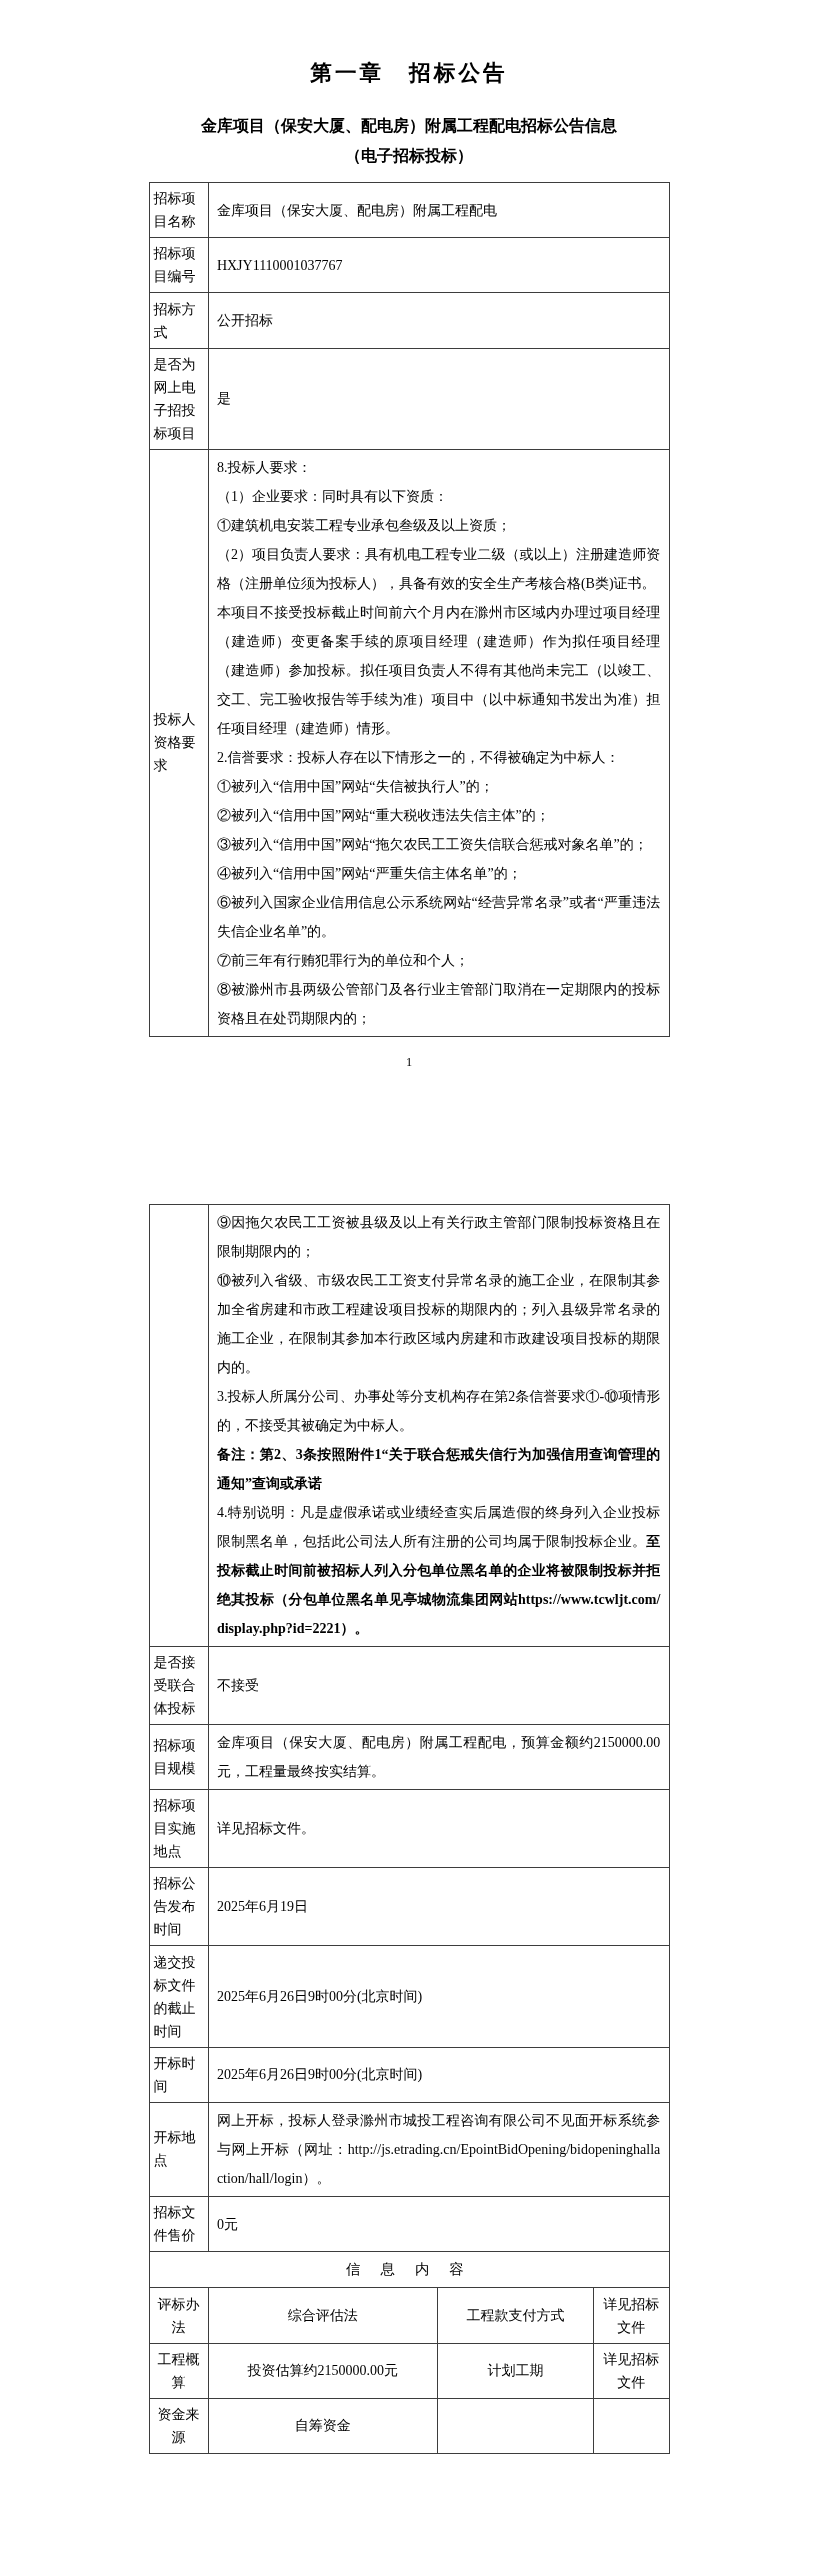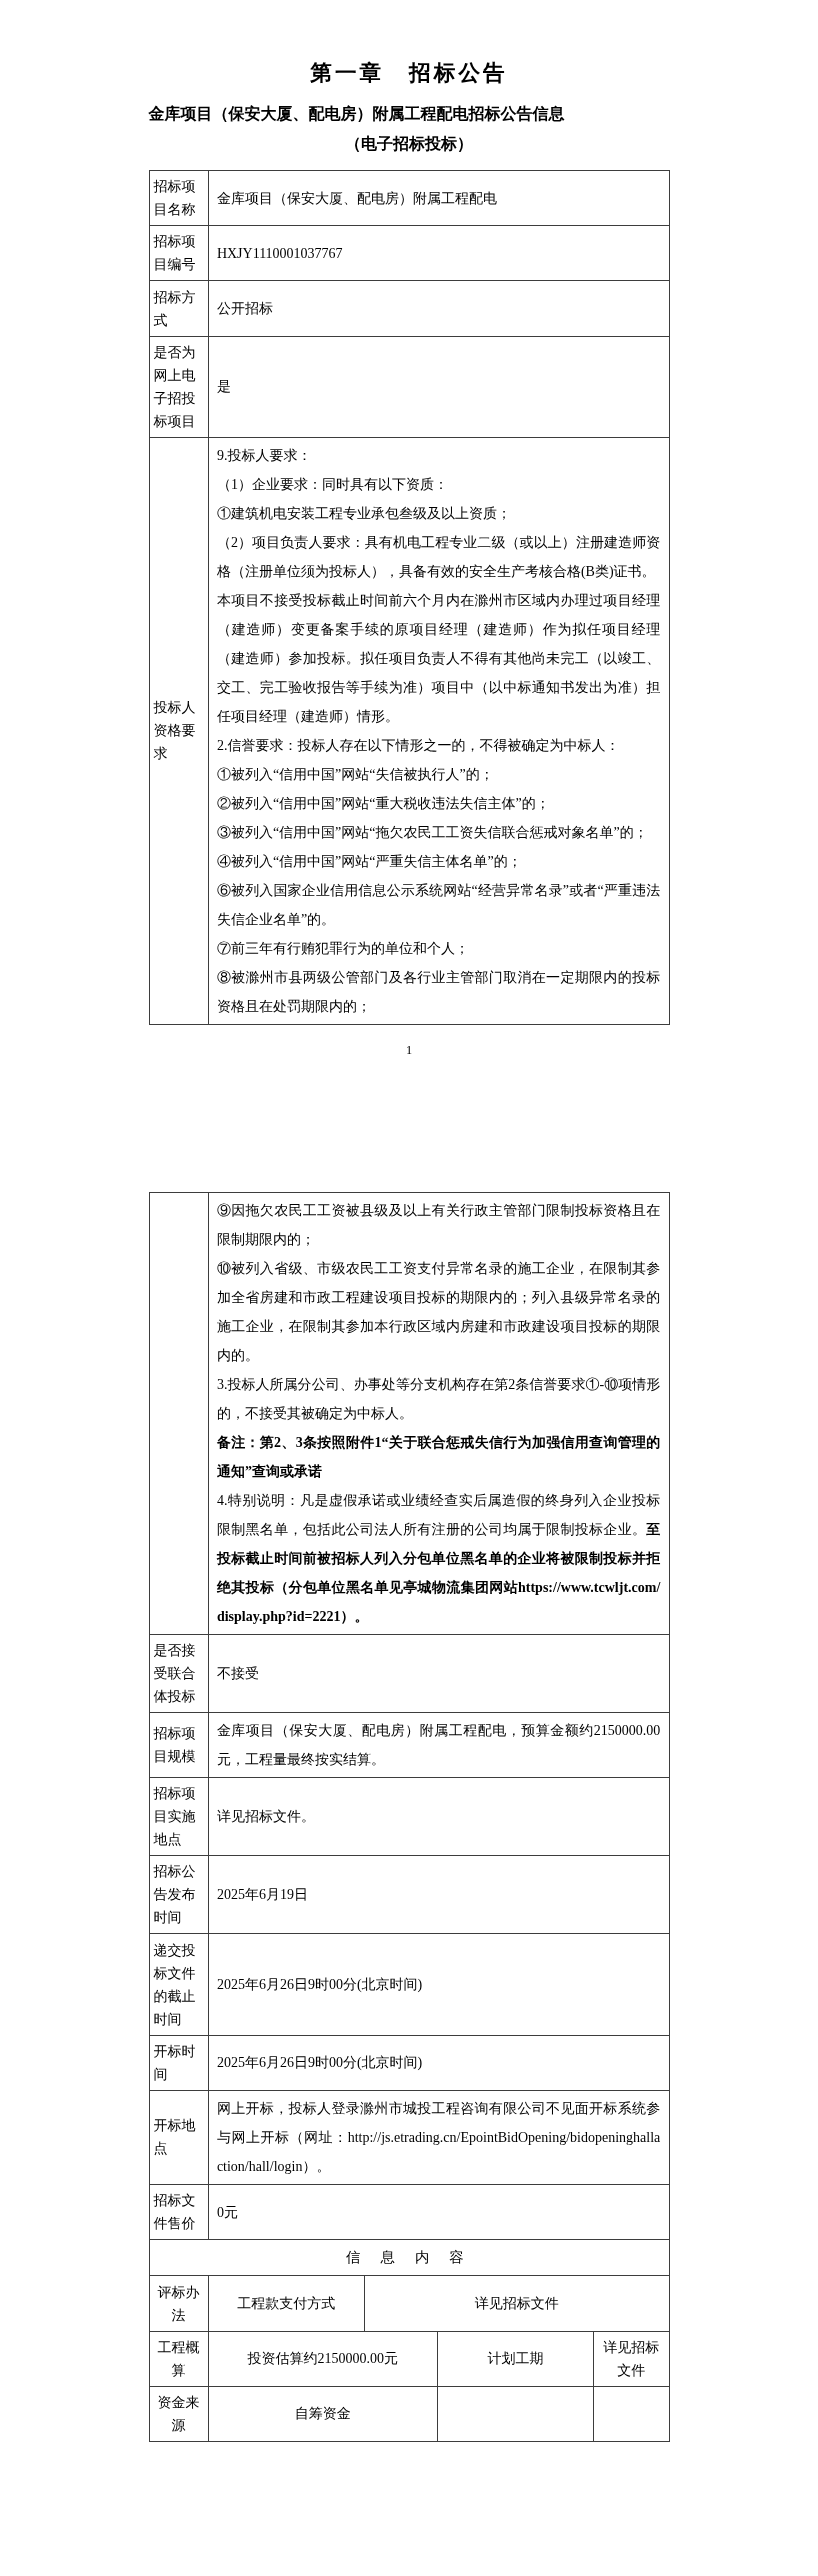--- a/index.html
+++ b/index.html
@@ -10,22 +10,22 @@
     color:#000;
     font-family:"Liberation Serif","DejaVu Serif",serif;
     -webkit-font-smoothing:antialiased;
   }
   .sheet{width:521px;margin:0 auto;}
   .doc-title{
     text-align:center;font-size:21.6px;font-weight:bold;
     padding-top:58px;letter-spacing:3.1px;
   }
   .doc-sub{
-    text-align:left;font-size:16px;font-weight:bold;
-    margin-top:13px;line-height:27px;
+    text-align:center;font-size:16px;font-weight:bold;
+    margin-top:25px;line-height:27px;
   }
   .doc-sub2{
     text-align:center;font-size:16px;font-weight:bold;
     margin-top:3.1px;line-height:27px;
   }
   .tbl{
     border:1.5px solid #3d3d3d;
     margin-top:13px;
   }
   .row{display:flex;align-items:stretch;}
@@ -87,21 +87,21 @@
         <div class="lbl">招标方式</div>
         <div class="val mh62">公开招标</div>
       </div>
       <div class="row">
         <div class="lbl">是否为网上电子招投标项目</div>
         <div class="val mh115">是</div>
       </div>
       <div class="row">
         <div class="lbl">投标人资格要求</div>
         <div class="val">
-            <div class="para">9.投标人要求：</div>
+            <div class="para">8.投标人要求：</div>
             <div class="para">（1）企业要求：同时具有以下资质：</div>
             <div class="para">①建筑机电安装工程专业承包叁级及以上资质；</div>
             <div class="para">（2）项目负责人要求：具有机电工程专业二级（或以上）注册建造师资格（注册单位须为投标人），具备有效的安全生产考核合格(B类)证书。</div>
             <div class="para">本项目不接受投标截止时间前六个月内在滁州市区域内办理过项目经理（建造师）变更备案手续的原项目经理（建造师）作为拟任项目经理（建造师）参加投标。拟任项目负责人不得有其他尚未完工（以竣工、交工、完工验收报告等手续为准）项目中（以中标通知书发出为准）担任项目经理（建造师）情形。</div>
             <div class="para">2.信誉要求：投标人存在以下情形之一的，不得被确定为中标人：</div>
             <div class="para">①被列入“信用中国”网站“失信被执行人”的；</div>
             <div class="para">②被列入“信用中国”网站“重大税收违法失信主体”的；</div>
             <div class="para">③被列入“信用中国”网站“拖欠农民工工资失信联合惩戒对象名单”的；</div>
             <div class="para">④被列入“信用中国”网站“严重失信主体名单”的；</div>
             <div class="para">⑥被列入国家企业信用信息公示系统网站“经营异常名录”或者“严重违法失信企业名单”的。</div>
@@ -157,20 +157,21 @@
       </div>
       <div class="row">
         <div class="lbl">招标文件售价</div>
         <div class="val mh62">0元</div>
       </div>
       <div class="row">
         <div class="val band">信 息 内 容</div>
       </div>
       <div class="row">
         <div class="c c1">评标办法</div>
+        <div class="c c2">综合评估法</div>
         <div class="c c3">工程款支付方式</div>
         <div class="c c4">详见招标文件</div>
       </div>
       <div class="row">
         <div class="c c1">工程概算</div>
         <div class="c c2">投资估算约2150000.00元</div>
         <div class="c c3">计划工期</div>
         <div class="c c4">详见招标文件</div>
       </div>
       <div class="row">

